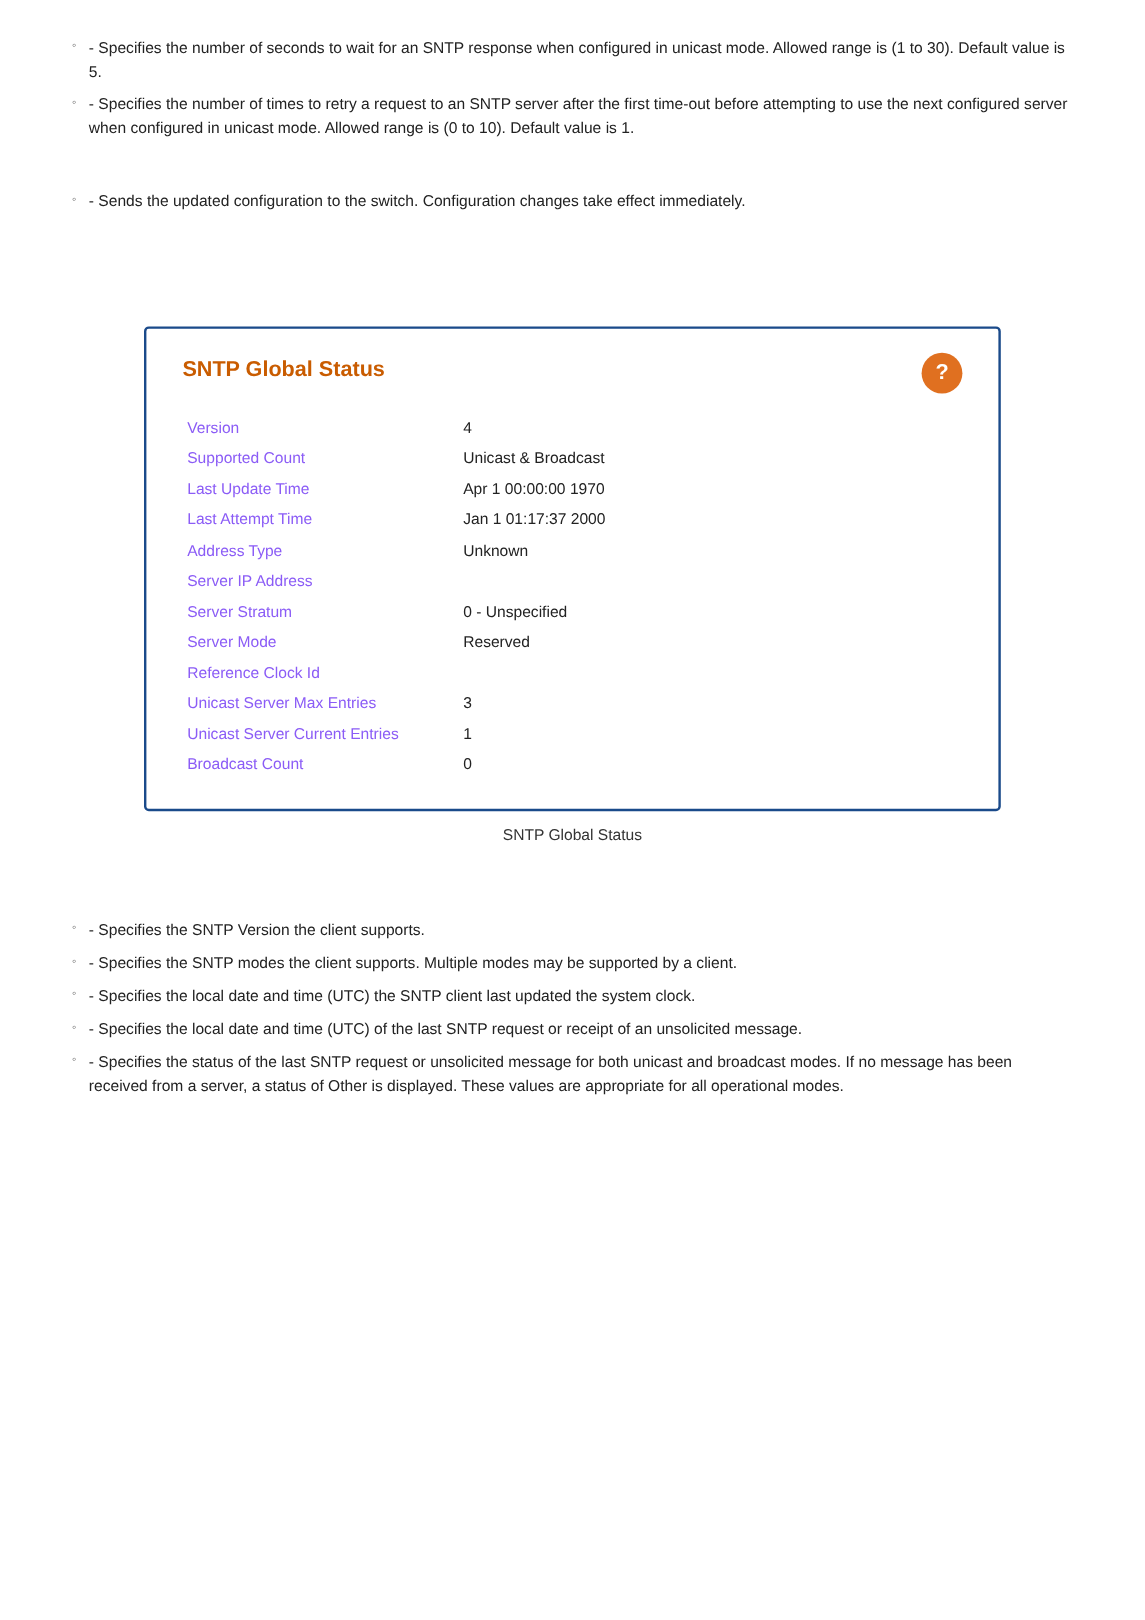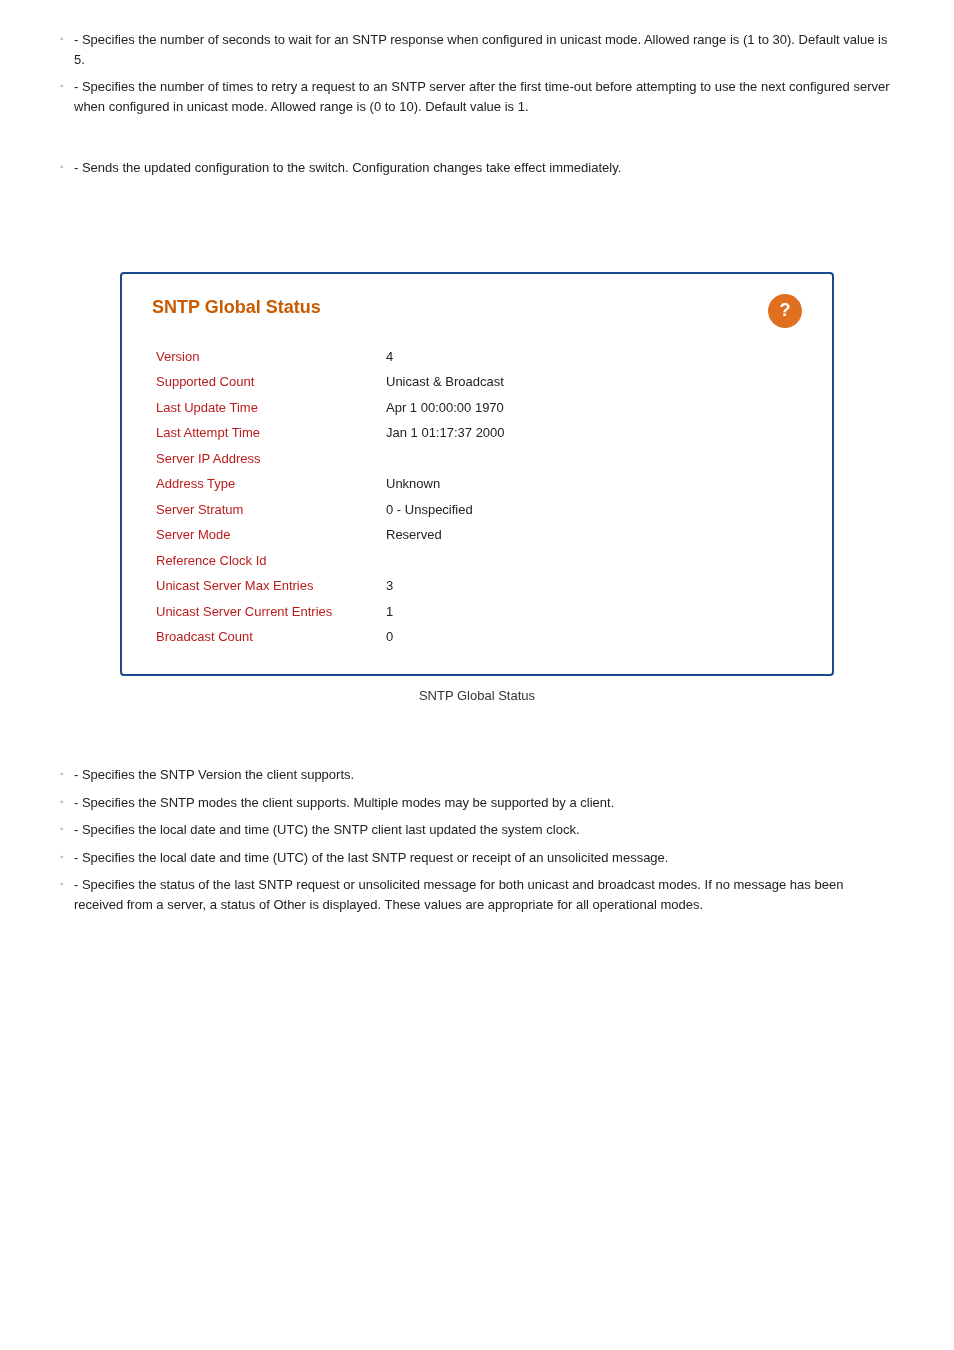--- a/index.html
+++ b/index.html
@@ -67,21 +67,21 @@
       width: 100%;
       border-collapse: collapse;
     }
     .sntp-table td {
       padding: 3px 4px;
       font-size: 13px;
       vertical-align: top;
     }
     .sntp-table td:first-child {
       width: 230px;
-      color: #b91c1c;
+      color: #8b5cf6;
     }
     .sntp-table td:last-child {
       color: #222;
     }
     .caption {
       text-align: center;
       font-size: 13px;
       color: #333;
       margin: 8px 0 28px 0;
     }
@@ -129,28 +129,28 @@
         </tr>
         <tr>
           <td>Last Update Time</td>
           <td>Apr 1 00:00:00 1970</td>
         </tr>
         <tr>
           <td>Last Attempt Time</td>
           <td>Jan 1 01:17:37 2000</td>
         </tr>
         <tr>
+          <td>Address Type</td>
+          <td>Unknown</td>
+        </tr>
+        <tr>
           <td>Server IP Address</td>
           <td></td>
         </tr>
         <tr>
-          <td>Address Type</td>
-          <td>Unknown</td>
-        </tr>
-        <tr>
           <td>Server Stratum</td>
           <td>0 - Unspecified</td>
         </tr>
         <tr>
           <td>Server Mode</td>
           <td>Reserved</td>
         </tr>
         <tr>
           <td>Reference Clock Id</td>
           <td></td>

